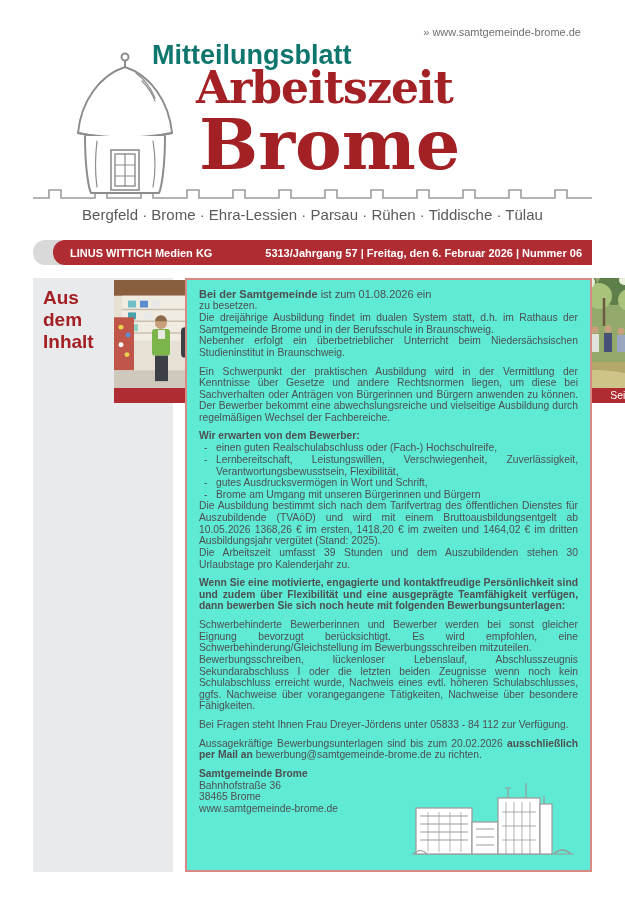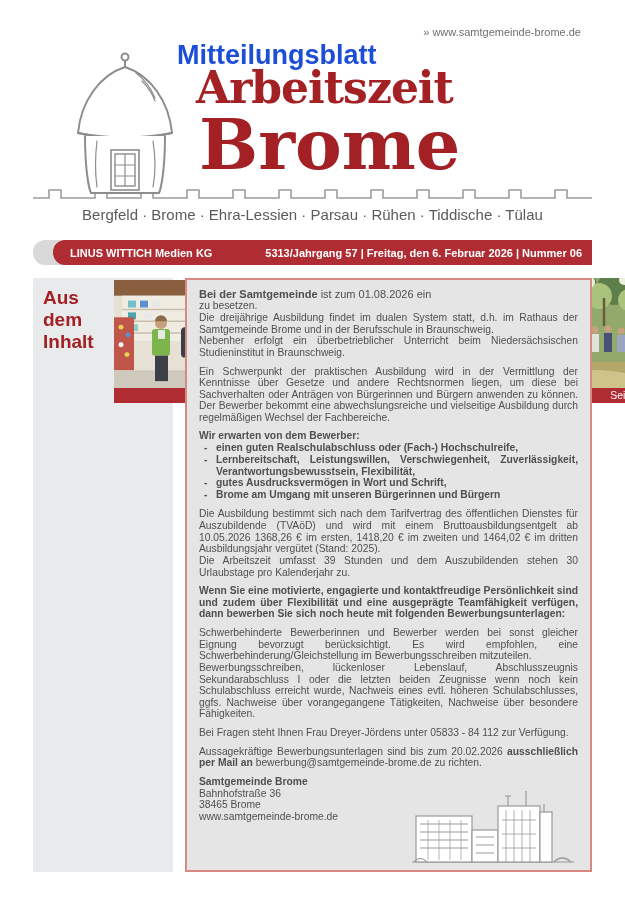--- a/index.html
+++ b/index.html
@@ -3,21 +3,21 @@
 <meta charset="utf-8">
 <style>
   html,body{margin:0;padding:0;background:#ffffff;}
   .page{position:relative;width:625px;height:897px;background:#fff;overflow:hidden;
         font-family:"Liberation Sans",sans-serif;color:#4e4f51;}
 
   
   .site-link{position:absolute;top:26px;right:44px;font-size:11px;color:#6e6f71;cursor:pointer;}
   .wall{position:absolute;left:33px;top:185px;}
   .tower{position:absolute;left:64px;top:48px;}
-  .kicker{position:absolute;left:177px;top:40px;font-size:27px;font-weight:600;color:#1d4ed8;}
+  .kicker{position:absolute;left:152px;top:40px;font-size:27px;font-weight:600;color:#0f766e;}
   .title1{position:absolute;left:196px;top:66px;font-family:"DejaVu Serif",serif;font-weight:bold;
           font-size:44px;line-height:1;color:#a32025;letter-spacing:-1px;}
   .title2{position:absolute;left:199px;top:110px;font-family:"DejaVu Serif",serif;font-weight:bold;
           font-size:70px;line-height:1;color:#a32025;}
   .munis{position:absolute;left:0;top:206px;width:100%;text-align:center;
          font-size:15px;color:#595a5c;}
 
   
   .issue-tab{position:absolute;left:33px;top:240px;width:34px;height:25px;background:#d9d9d9;
              border-radius:12px 0 0 12px;}
@@ -30,30 +30,30 @@
   .content{position:absolute;left:33px;right:33px;top:278px;height:594px;display:flex;gap:12px;}
 
   .sidebar{width:140px;flex-shrink:0;background:#e9eaeb;display:flex;flex-direction:row;}
   .sb-heading{margin:9px 10px 8px;font-size:19px;font-weight:bold;color:#a32025;}
   .sb-card{margin:0 10px 9px;}
   .sb-card svg{display:block;width:120px;}
   .sb-caption{background:#ae2c32;color:#fff;font-size:10.5px;text-align:right;padding:1px 5px 2px;}
   .epaper{margin-top:auto;background:#85878a;color:#fff;font-weight:bold;font-size:12.5px;
           padding:5px 8px 6px 11px;cursor:pointer;}
 
-  .box{flex:1;background:#e5e5e5;border:2px solid #d98983;padding:8px 12px;box-sizing:border-box;
+  .box{flex:1;background:#5eead4;border:2px solid #d98983;padding:8px 12px;box-sizing:border-box;
        font-size:10.3px;line-height:1.13;text-align:justify;overflow:hidden;}
   .box p{margin:0;}
   .gap{margin-top:7px !important;}
   .intro{font-size:11px;}
   .headline{font-size:14.5px;line-height:1.18;color:#c6403b;font-weight:bold;margin:5px 0 3px;
             text-align:left;}
   .subhead{font-weight:bold;margin-top:6px !important;}
   .bold{font-weight:bold;}
-  ul.dash{list-style:none;margin:1px 0 8px;padding:0;font-weight:bold;}
+  ul.dash{list-style:none;margin:1px 0 0;padding:0;}
   ul.dash li{position:relative;padding-left:17px;text-align:justify;}
   ul.dash li::before{content:"-";position:absolute;left:5px;}
   .addr-wrap{margin-top:7px;}
   .addr-wrap svg{float:right;margin:6px 0 2px 10px;}
 </style>
 </head>
 <body>
 
 <div class="page">
 

